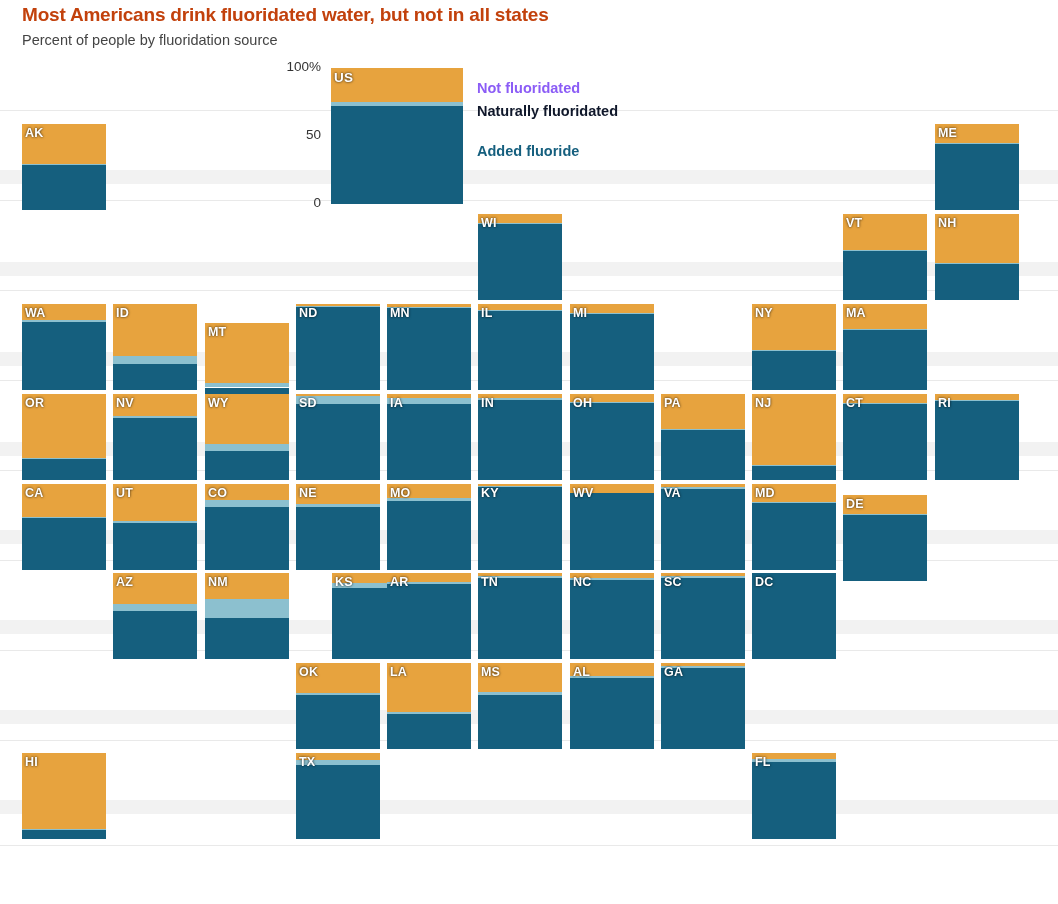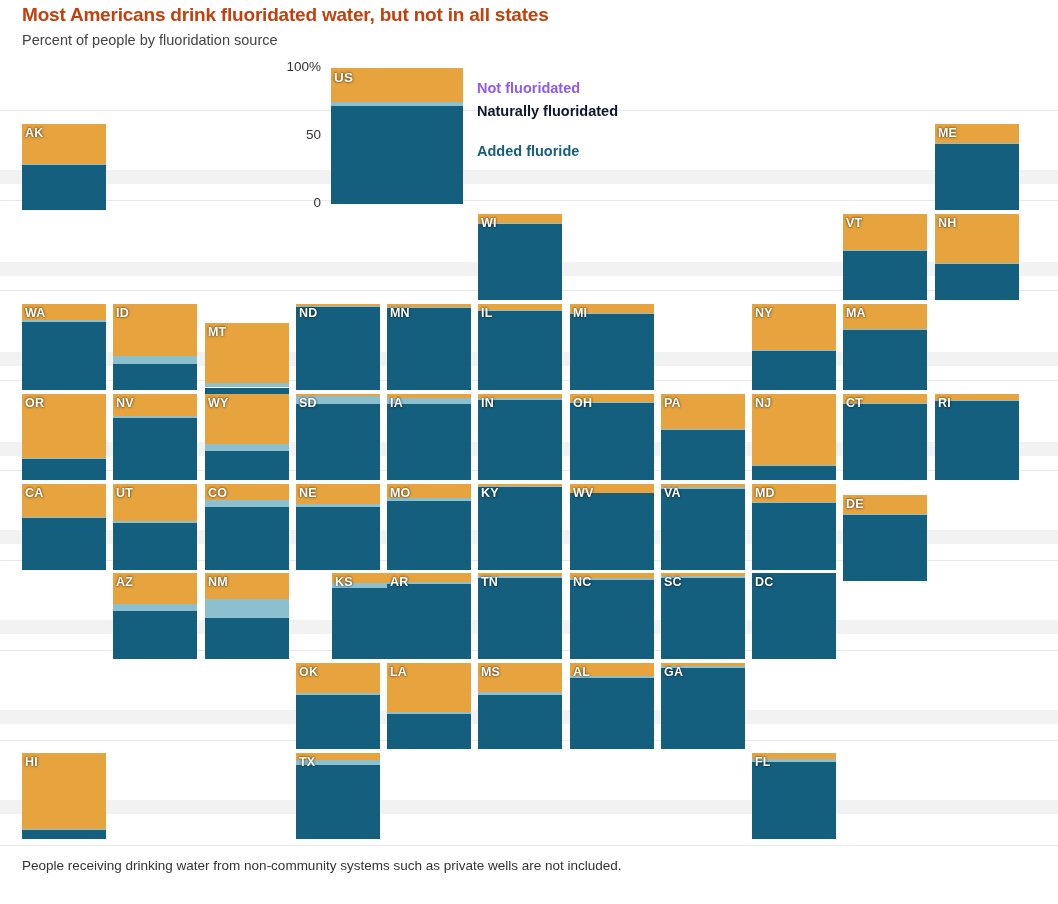--- a/index.html
+++ b/index.html
@@ -452,14 +452,13 @@
         <div class="seg add" style="top: 9.46px; height: 76.54px;"></div>
         <div class="tile-label">FL</div>
       </div>
     </div>
   <div id="legend">
       <div class="legend-item" style="left: 477px; top: 80px; color: #8b5cf6;">Not fluoridated</div>
       <div class="legend-item" style="left: 477px; top: 103px; color: #0f172a;">Naturally fluoridated</div>
       <div class="legend-item" style="left: 477px; top: 143px; color: rgb(21, 95, 126);">Added fluoride</div>
     </div>
 
-  <div class="footnote">People receiving drinking water from non-community systems such as private wells are not included.</div>
 </div>
 
 </body></html>

